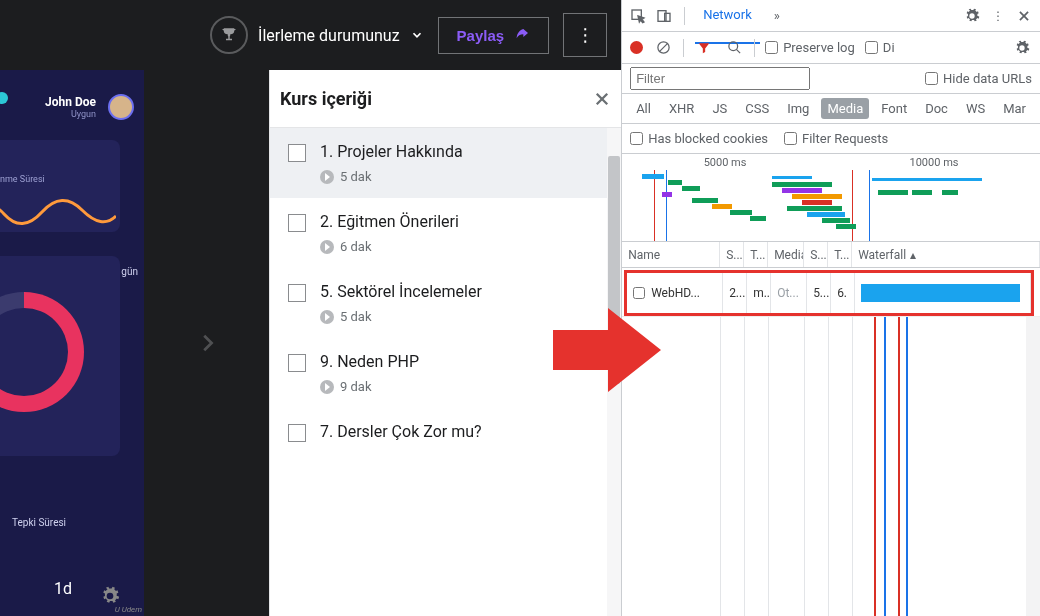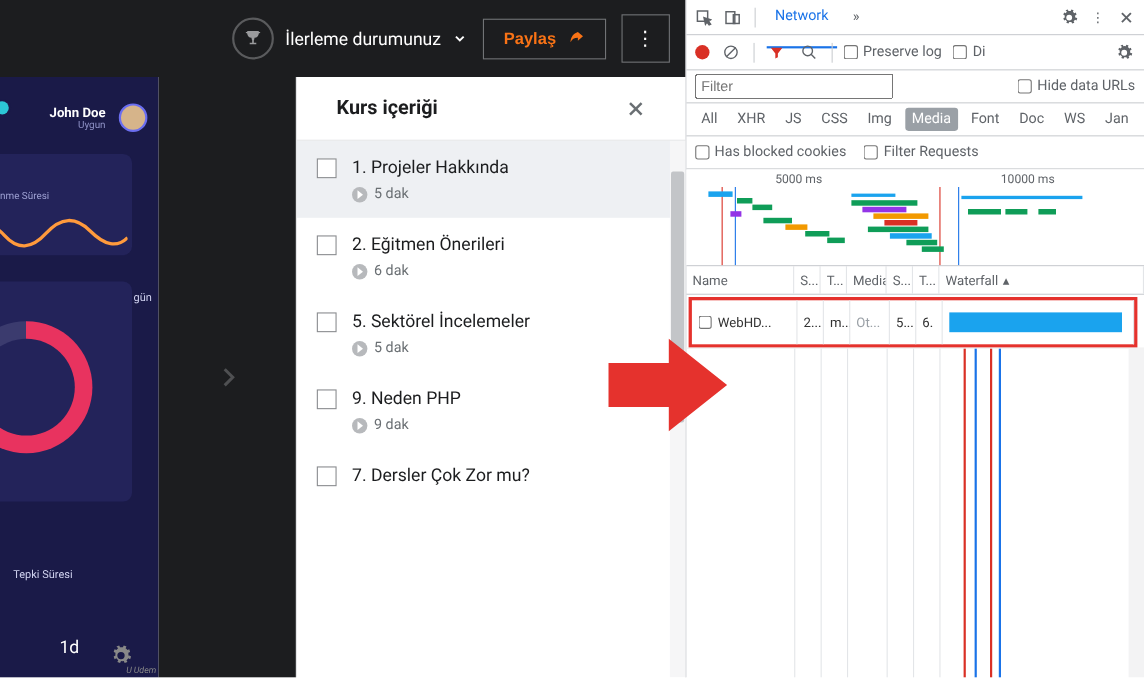--- a/index.html
+++ b/index.html
@@ -59,21 +59,21 @@
     width: 38px; height: 38px;
     border: 2px solid #5a5b5d;
     border-radius: 50%;
     display: flex; align-items: center; justify-content: center;
     color: #9a9b9d;
   }
   .chev { color: #fff; }
   .share-btn {
     border: 1px solid #717376;
     background: transparent;
-    color: #f97316;
+    color: #8b5cf6;
     font-weight: 700;
     font-size: 15px;
     padding: 9px 18px;
     display: flex; align-items: center; gap: 10px;
     cursor: pointer;
   }
   .more-btn {
     border: 1px solid #717376;
     background: transparent;
     color: #fff;
@@ -137,21 +137,21 @@
   .curriculum {
     flex:1;
     display:flex;
     flex-direction:column;
     border-left: 1px solid #e4e5e7;
     position: relative;
     min-width: 0;
   }
   .curr-head {
     display:flex;align-items:center;justify-content:space-between;
-    padding: 18px 36px;
+    padding: 18px 10px;
     border-bottom: 1px solid #e4e5e7;
   }
   .curr-title { font-size:18px; font-weight:700; color:#1c1d1f;}
   .curr-close { color:#6a6f73; cursor:pointer; font-size:18px;}
   .curr-list {
     flex:1;
     overflow-y:auto;
     position: relative;
   }
   .curr-item {
@@ -487,21 +487,21 @@
     <div class="dt-row4" id="dt-types">
         <span class="dt-type">All</span>
         <span class="dt-type">XHR</span>
         <span class="dt-type">JS</span>
         <span class="dt-type">CSS</span>
         <span class="dt-type">Img</span>
         <span class="dt-type sel">Media</span>
         <span class="dt-type">Font</span>
         <span class="dt-type">Doc</span>
         <span class="dt-type">WS</span>
-        <span class="dt-type">Jan</span>
+        <span class="dt-type">Mar</span>
       </div>
 
     <div class="dt-row5">
       <label class="dt-chk">
         <input type="checkbox" style="">
         <span>Has blocked cookies</span>
       </label>
       <label class="dt-chk">
         <input type="checkbox" style="">
         <span>Filter Requests</span>

